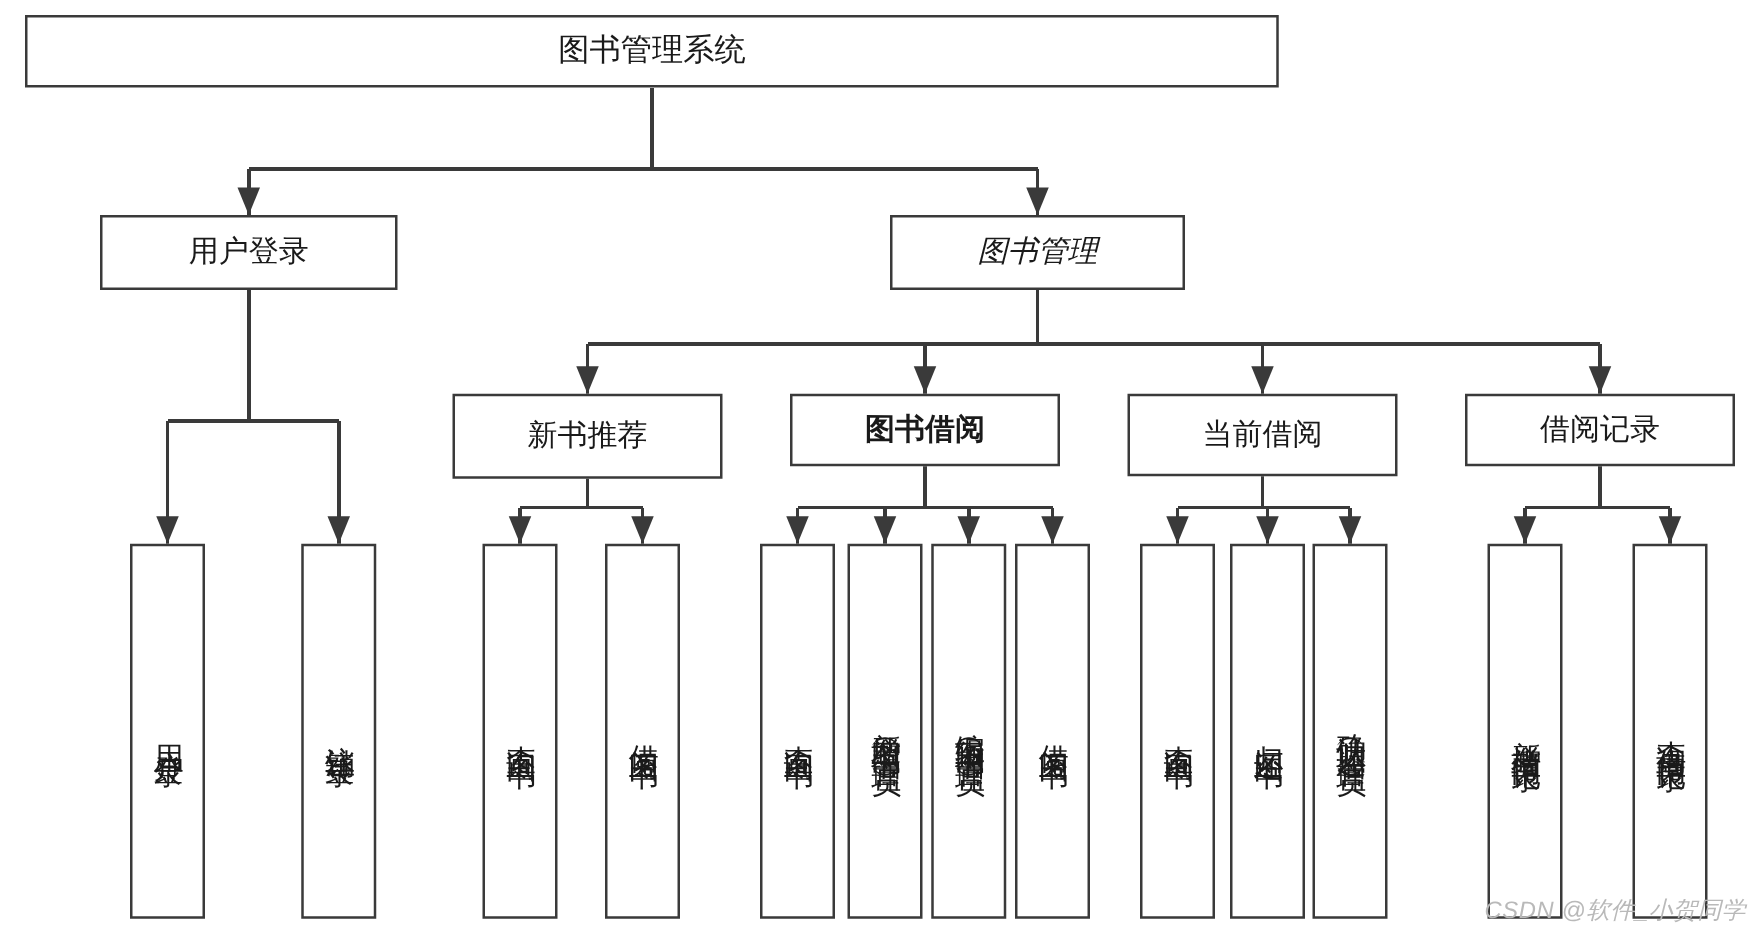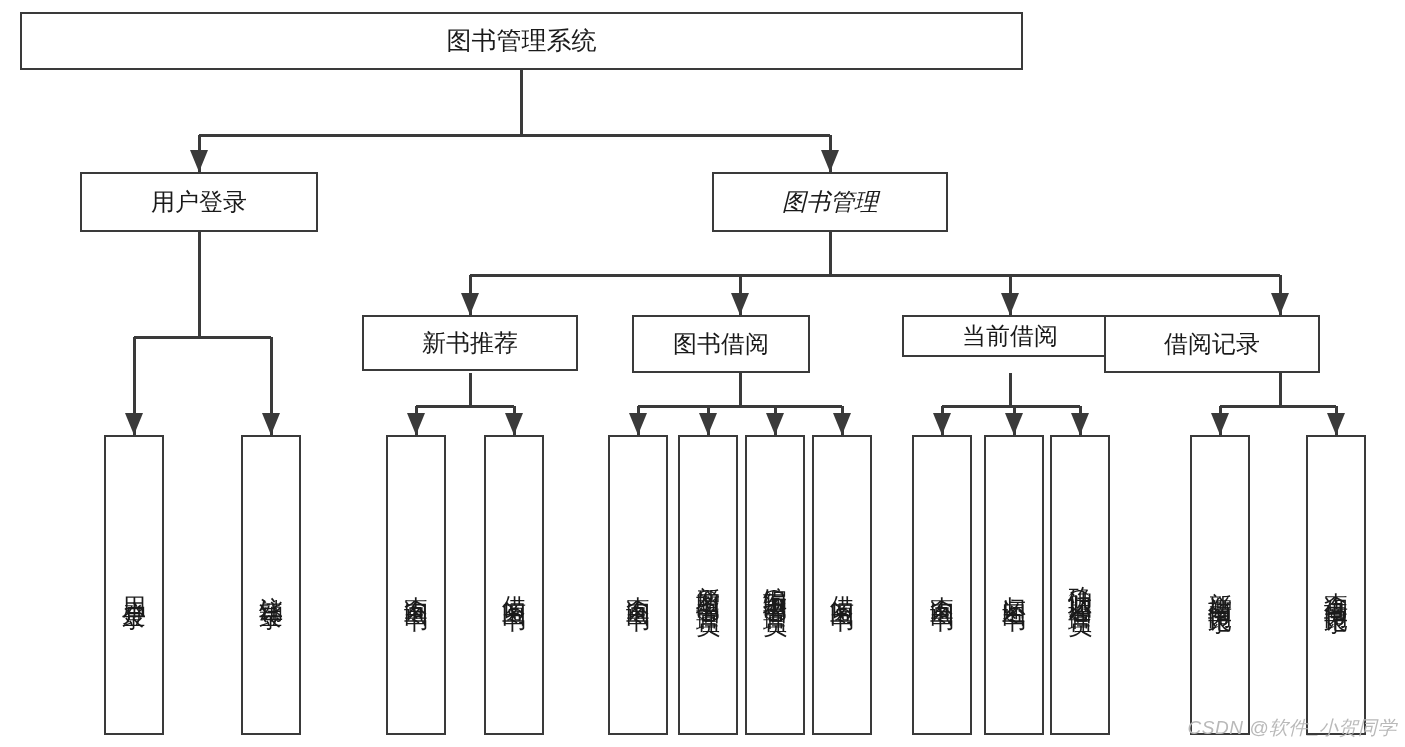--- a/index.html
+++ b/index.html
@@ -113,30 +113,30 @@
     </svg>
 <div class="node-box lvl-root" style="left: 20px; top: 12px; width: 1003px; height: 58px; border-color: rgb(58, 58, 58); background: rgb(255, 255, 255);">
       <span class="node-label" style="color: rgb(26, 26, 26);">图书管理系统</span>
     </div>
     <div class="node-box lvl-1" style="left: 80px; top: 172px; width: 238px; height: 60px; border-color: rgb(58, 58, 58); background: rgb(255, 255, 255);">
       <span class="node-label" style="color: rgb(26, 26, 26);">用户登录</span>
     </div>
     <div class="node-box lvl-1" style="left: 712px; top: 172px; width: 236px; height: 60px; border-color: rgb(58, 58, 58); background: rgb(255, 255, 255);">
       <span class="node-label" style="color: rgb(26, 26, 26); font-style: italic;">图书管理</span>
     </div>
-    <div class="node-box lvl-2" style="left: 362px; top: 315px; width: 216px; height: 56px; border-color: rgb(58, 58, 58); background: rgb(255, 255, 255);">
+    <div class="node-box lvl-2" style="left: 362px; top: 315px; width: 216px; height: 68px; border-color: rgb(58, 58, 58); background: rgb(255, 255, 255);">
       <span class="node-label" style="color: rgb(26, 26, 26);">新书推荐</span>
     </div>
-    <div class="node-box lvl-2" style="left: 632px; top: 315px; width: 178px; height: 58px; border-color: rgb(58, 58, 58); background: rgb(255, 255, 255);">
+    <div class="node-box lvl-2" style="left: 632px; top: 315px; width: 216px; height: 58px; border-color: rgb(58, 58, 58); background: rgb(255, 255, 255); font-weight: bold;">
       <span class="node-label" style="color: rgb(26, 26, 26);">图书借阅</span>
     </div>
-    <div class="node-box lvl-2" style="left: 902px; top: 315px; width: 216px; height: 42px; border-color: rgb(58, 58, 58); background: rgb(255, 255, 255);">
+    <div class="node-box lvl-2" style="left: 902px; top: 315px; width: 216px; height: 66px; border-color: rgb(58, 58, 58); background: rgb(255, 255, 255);">
       <span class="node-label" style="color: rgb(26, 26, 26);">当前借阅</span>
     </div>
-    <div class="node-box lvl-2" style="left: 1104px; top: 315px; width: 216px; height: 58px; border-color: rgb(58, 58, 58); background: rgb(255, 255, 255);">
+    <div class="node-box lvl-2" style="left: 1172px; top: 315px; width: 216px; height: 58px; border-color: rgb(58, 58, 58); background: rgb(255, 255, 255);">
       <span class="node-label" style="color: rgb(26, 26, 26);">借阅记录</span>
     </div>
     <div class="node-box lvl-leaf" style="left: 104px; top: 435px; width: 60px; height: 300px; border-color: rgb(58, 58, 58); background: rgb(255, 255, 255);">
       <span class="node-label" style="color: rgb(26, 26, 26);">用户登录</span>
     </div>
     <div class="node-box lvl-leaf" style="left: 241px; top: 435px; width: 60px; height: 300px; border-color: rgb(58, 58, 58); background: rgb(255, 255, 255);">
       <span class="node-label" style="color: rgb(26, 26, 26);">注销登录</span>
     </div>
     <div class="node-box lvl-leaf" style="left: 386px; top: 435px; width: 60px; height: 300px; border-color: rgb(58, 58, 58); background: rgb(255, 255, 255);">
       <span class="node-label" style="color: rgb(26, 26, 26);">查询图书</span>

